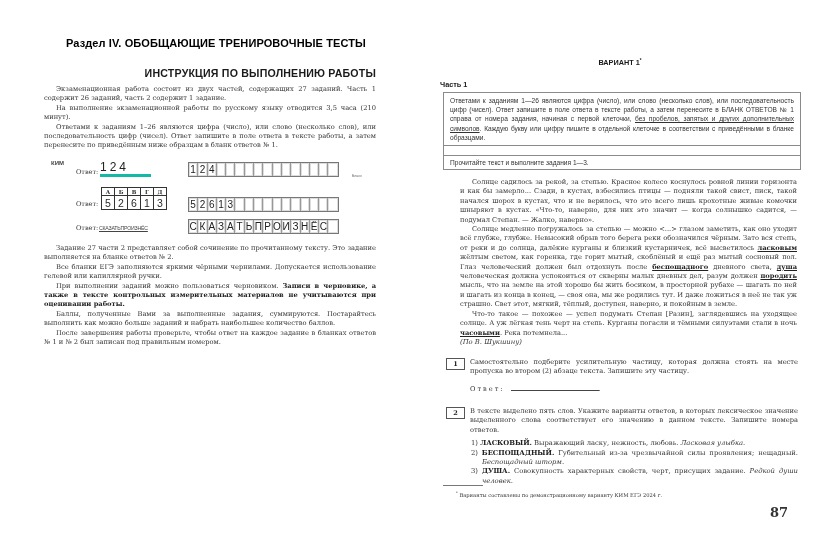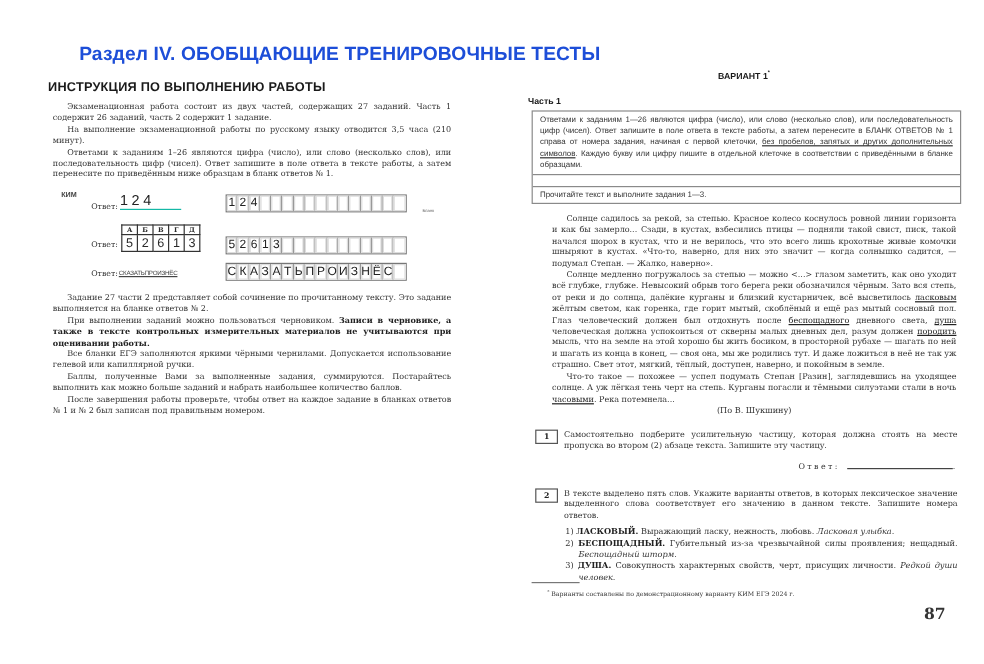--- a/index.html
+++ b/index.html
@@ -1,59 +1,59 @@
 <!DOCTYPE html>
 <html><head>
 <meta charset="utf-8">
 <style>
   html, body { margin:0; padding:0; background:#fff; }
   body { width:820px; height:553px; position:relative; overflow:hidden; color:#2a2a2a; }
 
   
-  .section-title { position:absolute; left:66px; top:37px; width:320px; font-family:"Liberation Sans",sans-serif; font-weight:700; font-size:16px; color:#1d4ed8; letter-spacing:0.1px; white-space:nowrap; }
-  .instr-title { position:absolute; left:40px; top:67px; width:336px; text-align:left; font-family:"Liberation Sans",sans-serif; font-weight:700; font-size:10.6px; color:#1a1a1a; letter-spacing:0.2px; }
+  .section-title { position:absolute; left:66px; top:37px; width:320px; font-family:"Liberation Sans",sans-serif; font-weight:700; font-size:11px; color:#000000; letter-spacing:0.1px; white-space:nowrap; }
+  .instr-title { position:absolute; left:40px; top:67px; width:336px; text-align:right; font-family:"Liberation Sans",sans-serif; font-weight:700; font-size:10.6px; color:#1a1a1a; letter-spacing:0.2px; }
   .para { font-family:"DejaVu Serif",serif; font-size:6.7px; line-height:9.4px; color:#333; text-align:justify; margin:0; }
   .para .ind { display:inline-block; width:12px; }
   .lblock1 { position:absolute; left:44px; top:85px; width:332px; }
   .lblock2 { position:absolute; left:44px; top:244px; width:332px; }
   .bold { font-weight:700; color:#222; }
   .italic { font-style:italic; }
   .center { text-align:center; }
 
   
   .kim-label { position:absolute; left:51px; top:160px; font-family:"Liberation Sans",sans-serif; font-size:6px; font-weight:700; color:#444; }
   .blank-label { position:absolute; left:352px; top:174px; font-family:"Liberation Sans",sans-serif; font-size:3.5px; color:#666; }
   .otvet { position:absolute; font-family:"DejaVu Serif",serif; font-size:6.5px; color:#333; }
-  .ans-line { position:absolute; font-family:"Liberation Sans",sans-serif; font-size:12px; color:#222; letter-spacing:3px; border-bottom:1px solid #14b8a6; padding-right:22px; }
+  .ans-line { position:absolute; font-family:"Liberation Sans",sans-serif; font-size:12px; color:#222; letter-spacing:3px; border-bottom:3px solid #14b8a6; padding-right:22px; }
   .ans-small { position:absolute; font-family:"Liberation Sans",sans-serif; font-size:5.2px; color:#444; text-decoration:underline; letter-spacing:-0.2px; }
   .abv { position:absolute; left:101px; top:187px; border-collapse:collapse; }
   .abv td { border:1px solid #333; width:12px; text-align:center; padding:0; }
   .abv .h td { font-family:"DejaVu Serif",serif; font-size:5.5px; height:7px; font-weight:700; }
   .abv .v td { font-family:"Liberation Sans",sans-serif; font-size:10.5px; height:13px; }
   .cells { position:absolute; display:flex; border:1px solid #777; }
   .cell { width:9.3px; height:13px; border-right:1px solid #999; background:#fff; font-family:"Liberation Sans",sans-serif; font-size:10px; line-height:13px; text-align:center; color:#222; box-sizing:border-box; box-shadow: inset 0 0 0 1px #ddd; }
   .cell:last-child { border-right:none; }
 
   
   .variant { position:absolute; left:440px; top:58px; width:360px; text-align:center; font-family:"Liberation Sans",sans-serif; font-weight:700; font-size:7.3px; color:#1a1a1a; }
   .variant sup { font-size:4.5px; }
   .part { position:absolute; left:440px; top:80px; width:360px; text-align:left; font-family:"Liberation Sans",sans-serif; font-weight:700; font-size:7.3px; color:#1a1a1a; }
   .infobox { position:absolute; left:443px; top:92px; width:356px; border:1px solid #8a8a8a; }
   .infobox .row1 { padding:3px 6px 3px 6px; font-family:"Liberation Sans",sans-serif; font-size:6.6px; line-height:9.2px; color:#333; text-align:justify; border-bottom:1px solid #8a8a8a; }
   .infobox .row2 { height:9px; border-bottom:1px solid #8a8a8a; }
   .infobox .row3 { padding:2px 6px; font-family:"Liberation Sans",sans-serif; font-size:6.6px; line-height:9px; color:#333; }
   .u { text-decoration:underline; }
   .rtext { position:absolute; left:460px; top:178px; width:337px; }
-  .author { position:absolute; left:460px; top:338px; width:337px; text-align:center; font-family:"DejaVu Serif",serif; font-size:6.8px; color:#333; }
-  .ub { font-weight:400; text-decoration:underline; color:#222; }
+  .author { position:absolute; left:460px; top:338px; width:337px; text-align:left; font-family:"DejaVu Serif",serif; font-style:italic; font-size:6.8px; color:#333; }
+  .ub { font-weight:700; text-decoration:underline; color:#222; }
 
   .task { position:absolute; left:446px; width:352px; }
   .tnum { position:absolute; left:0; top:0; width:17px; height:10px; border:1px solid #555; font-family:"DejaVu Serif",serif; font-weight:700; font-size:6.5px; text-align:center; line-height:10px; color:#222; }
   .tbody { margin-left:24px; }
-  .otv-line { font-family:"DejaVu Serif",serif; font-size:6.6px; color:#333; letter-spacing:2px; margin-top:8px;text-align:right; }
+  .otv-line { font-family:"DejaVu Serif",serif; font-size:6.6px; color:#333; letter-spacing:2px; margin-top:8px; }
   .otv-line .blank { display:inline-block; width:88px; border-bottom:1px solid #444; margin-left:6px; vertical-align:baseline; }
   .opt { font-family:"DejaVu Serif",serif; font-size:6.8px; line-height:9.4px; color:#333; padding-left:12px; text-indent:-11px; margin:0; text-align:justify; }
   .opt b { color:#222; }
 
   .fn-rule { position:absolute; left:443px; top:485px; width:40px; border-top:1px solid #777; }
   .footnote { position:absolute; left:456px; top:491px; font-family:"DejaVu Serif",serif; font-size:5.2px; color:#333; }
   .footnote sup { font-size:3.5px; }
   .pagenum { position:absolute; left:770px; top:505px; width:27px; font-family:"DejaVu Serif",serif; font-size:13px; font-weight:700; color:#333; }
 </style>
 </head>
@@ -146,22 +146,22 @@
   <div class="cell">И</div>
   <div class="cell">З</div>
   <div class="cell">Н</div>
   <div class="cell">Ё</div>
   <div class="cell">С</div>
   <div class="cell"></div>
 </div>
 
 <div class="lblock2">
   <p class="para"><span class="ind"></span><span>Задание 27 части 2 представляет собой сочинение по прочитанному тексту. Это задание выполняется на бланке ответов № 2.</span></p>
+  <p class="para"><span class="ind"></span><span>Все бланки ЕГЭ заполняются яркими чёрными чернилами. Допускается использование гелевой или капиллярной ручки.</span></p>
   <p class="para"><span class="ind"></span><span>При выполнении заданий можно пользоваться черновиком. </span><span class="bold">Записи в черновике, а также в тексте контрольных измерительных материалов не учитываются при оценивании работы.</span></p>
-  <p class="para"><span class="ind"></span><span>Все бланки ЕГЭ заполняются яркими чёрными чернилами. Допускается использование гелевой или капиллярной ручки.</span></p>
   <p class="para"><span class="ind"></span><span>Баллы, полученные Вами за выполненные задания, суммируются. Постарайтесь выполнить как можно больше заданий и набрать наибольшее количество баллов.</span></p>
   <p class="para"><span class="ind"></span><span>После завершения работы проверьте, чтобы ответ на каждое задание в бланках ответов № 1 и № 2 был записан под правильным номером.</span></p>
 </div>
 
 <div class="variant"><span>ВАРИАНТ 1</span><sup>*</sup></div>
 <div class="part">Часть 1</div>
 
 <div class="infobox">
   <div class="row1"><span>Ответами к заданиям 1—26 являются цифра (число), или слово (несколько слов), или последовательность цифр (чисел). Ответ запишите в поле ответа в тексте работы, а затем перенесите в БЛАНК ОТВЕТОВ № 1 справа от номера задания, начиная с первой клеточки, </span><span class="u">без пробелов, запятых и других дополнительных символов</span><span>. Каждую букву или цифру пишите в отдельной клеточке в соответствии с приведёнными в бланке образцами.</span></div>
   <div class="row2"></div>
@@ -183,19 +183,19 @@
   </div>
 </div>
 
 <div class="task" style="top:407px;">
   <div class="tnum">2</div>
   <div class="tbody">
     <p class="para">В тексте выделено пять слов. Укажите варианты ответов, в которых лексическое значение выделенного слова соответствует его значению в данном тексте. Запишите номера ответов.</p>
     <div style="height:4px"></div>
     <p class="opt"><span>1)</span> <b>ЛАСКОВЫЙ.</b><span> Выражающий ласку, нежность, любовь. </span><i>Ласковая улыбка.</i></p>
     <p class="opt"><span>2)</span> <b>БЕСПОЩАДНЫЙ.</b><span> Губительный из-за чрезвычайной силы проявления; нещадный. </span><i>Беспощадный шторм.</i></p>
-    <p class="opt"><span>3)</span> <b>ДУША.</b><span> Совокупность характерных свойств, черт, присущих личности. </span><i>Редкой души человек.</i></p>
+    <p class="opt"><span>3)</span> <b>ДУША.</b><span> Совокупность характерных свойств, черт, присущих задание. </span><i>Редкой души человек.</i></p>
   </div>
 </div>
 
 <div class="fn-rule"></div>
 <div class="footnote"><sup>*</sup><span> Варианты составлены по демонстрационному варианту КИМ ЕГЭ 2024 г.</span></div>
 <div class="pagenum">87</div>
 
 </body></html>

